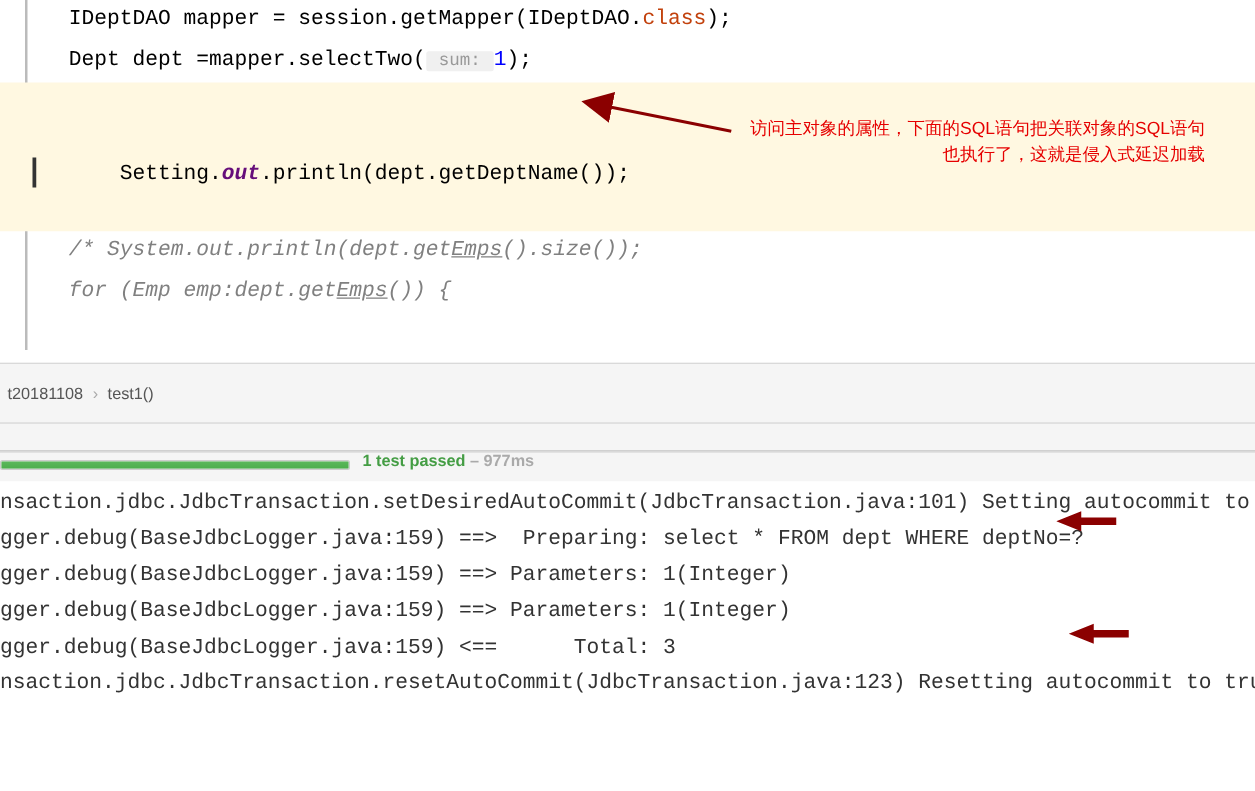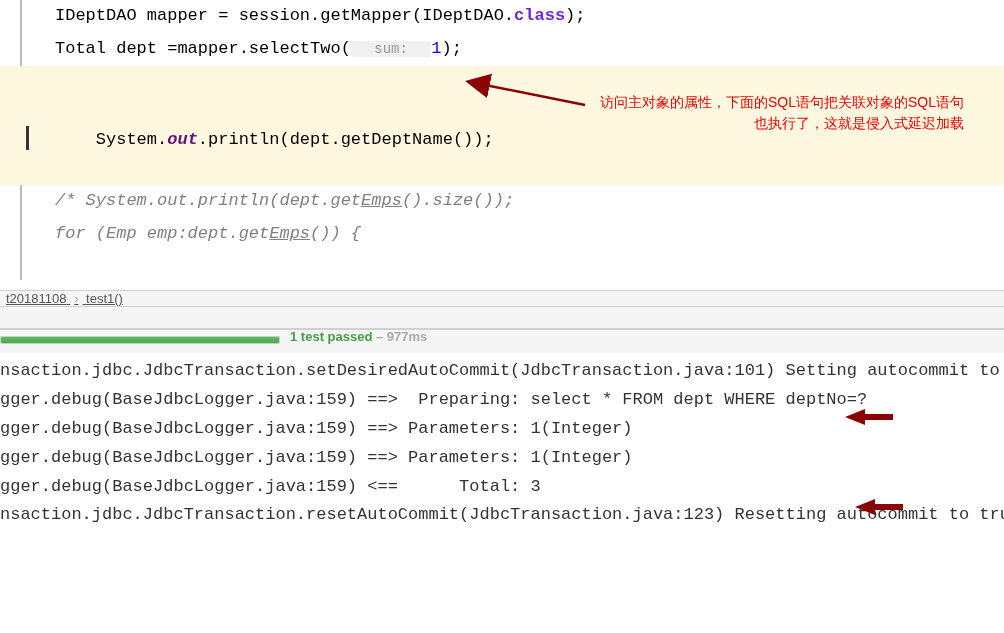--- a/index.html
+++ b/index.html
@@ -37,45 +37,44 @@
       height: 280px;
       background: #bbb;
     }
     .cursor-bar {
       position: absolute;
       left: 26px;
       width: 3px;
       height: 24px;
       background: #333;
     }
-    .kw { color: #6d28d9; font-weight: bold; }
+    .kw { color: #c2410c; font-weight: normal; }
     .field-italic { color: #660e7a; font-style: italic; font-weight: bold; text-align: right; }
     .comment { color: #808080; font-style: italic; }
-    .hint { color: #999999; background: #f0f0f0; padding: 0 15px; border-radius: 2px; font-size: 14px; font-style: normal; }
+    .hint { color: #999999; background: #f0f0f0; padding: 0 2px; border-radius: 2px; font-size: 14px; font-style: normal; }
     .num { color: #0000ff; }
     .annotation-red {
       position: absolute;
       color: #e60000;
       font-size: 14px;
       font-family: 'SimSun', sans-serif;
       line-height: 1.5;
       text-align: right;
     }
     .arrow-svg {
       position: absolute;
     }
     .breadcrumb {
       background: #f5f5f5;
       border-top: 1px solid #d0d0d0;
       border-bottom: 1px solid #d0d0d0;
-      padding: 0 6px;
+      padding: 16px 6px;
       font-size: 13px;
       font-family: sans-serif;
       color: #555;
-      text-decoration: underline;
     }
     .breadcrumb .sep { color: #aaa; margin: 0 4px; }
     .test-bar {
       background: #f5f5f5;
       border-top: 1px solid #d0d0d0;
       padding: 6px 0;
       font-size: 13px;
       font-family: sans-serif;
       color: #666;
       position: relative;
@@ -116,25 +115,25 @@
     }
   </style>
 </head>
 <body>
 
 <div class="editor-area">
   <div class="gutter-bar"></div>
 
   <div class="code-line"><span>IDeptDAO mapper = session.getMapper(IDeptDAO.</span><span class="kw">class</span><span>);</span></div>
 
-  <div class="code-line"><span>Total dept =mapper.selectTwo(</span><span class="hint"> sum: </span><span class="num">1</span><span>);</span></div>
+  <div class="code-line"><span>Dept dept =mapper.selectTwo(</span><span class="hint"> sum: </span><span class="num">1</span><span>);</span></div>
 
   <div class="code-line highlighted-line">
     <div class="cursor-bar"></div>
-    <span>System.</span><span class="field-italic">out</span><span>.println(dept.getDeptName</span><span>()</span><span>);</span>
+    <span>Setting.</span><span class="field-italic">out</span><span>.println(dept.getDeptName</span><span>()</span><span>);</span>
   </div>
 
   <div class="code-line"><span class="comment">/* System.out.println(dept.get<u>Emps</u>().size());</span></div>
 
   <div class="code-line"><span class="comment">for (Emp emp:dept.get<u>Emps</u>()) {</span></div>
 
 
   <div class="code-line"></div>
 
   <svg class="arrow-svg" style="left:455px;top:70px" width="140" height="40">

